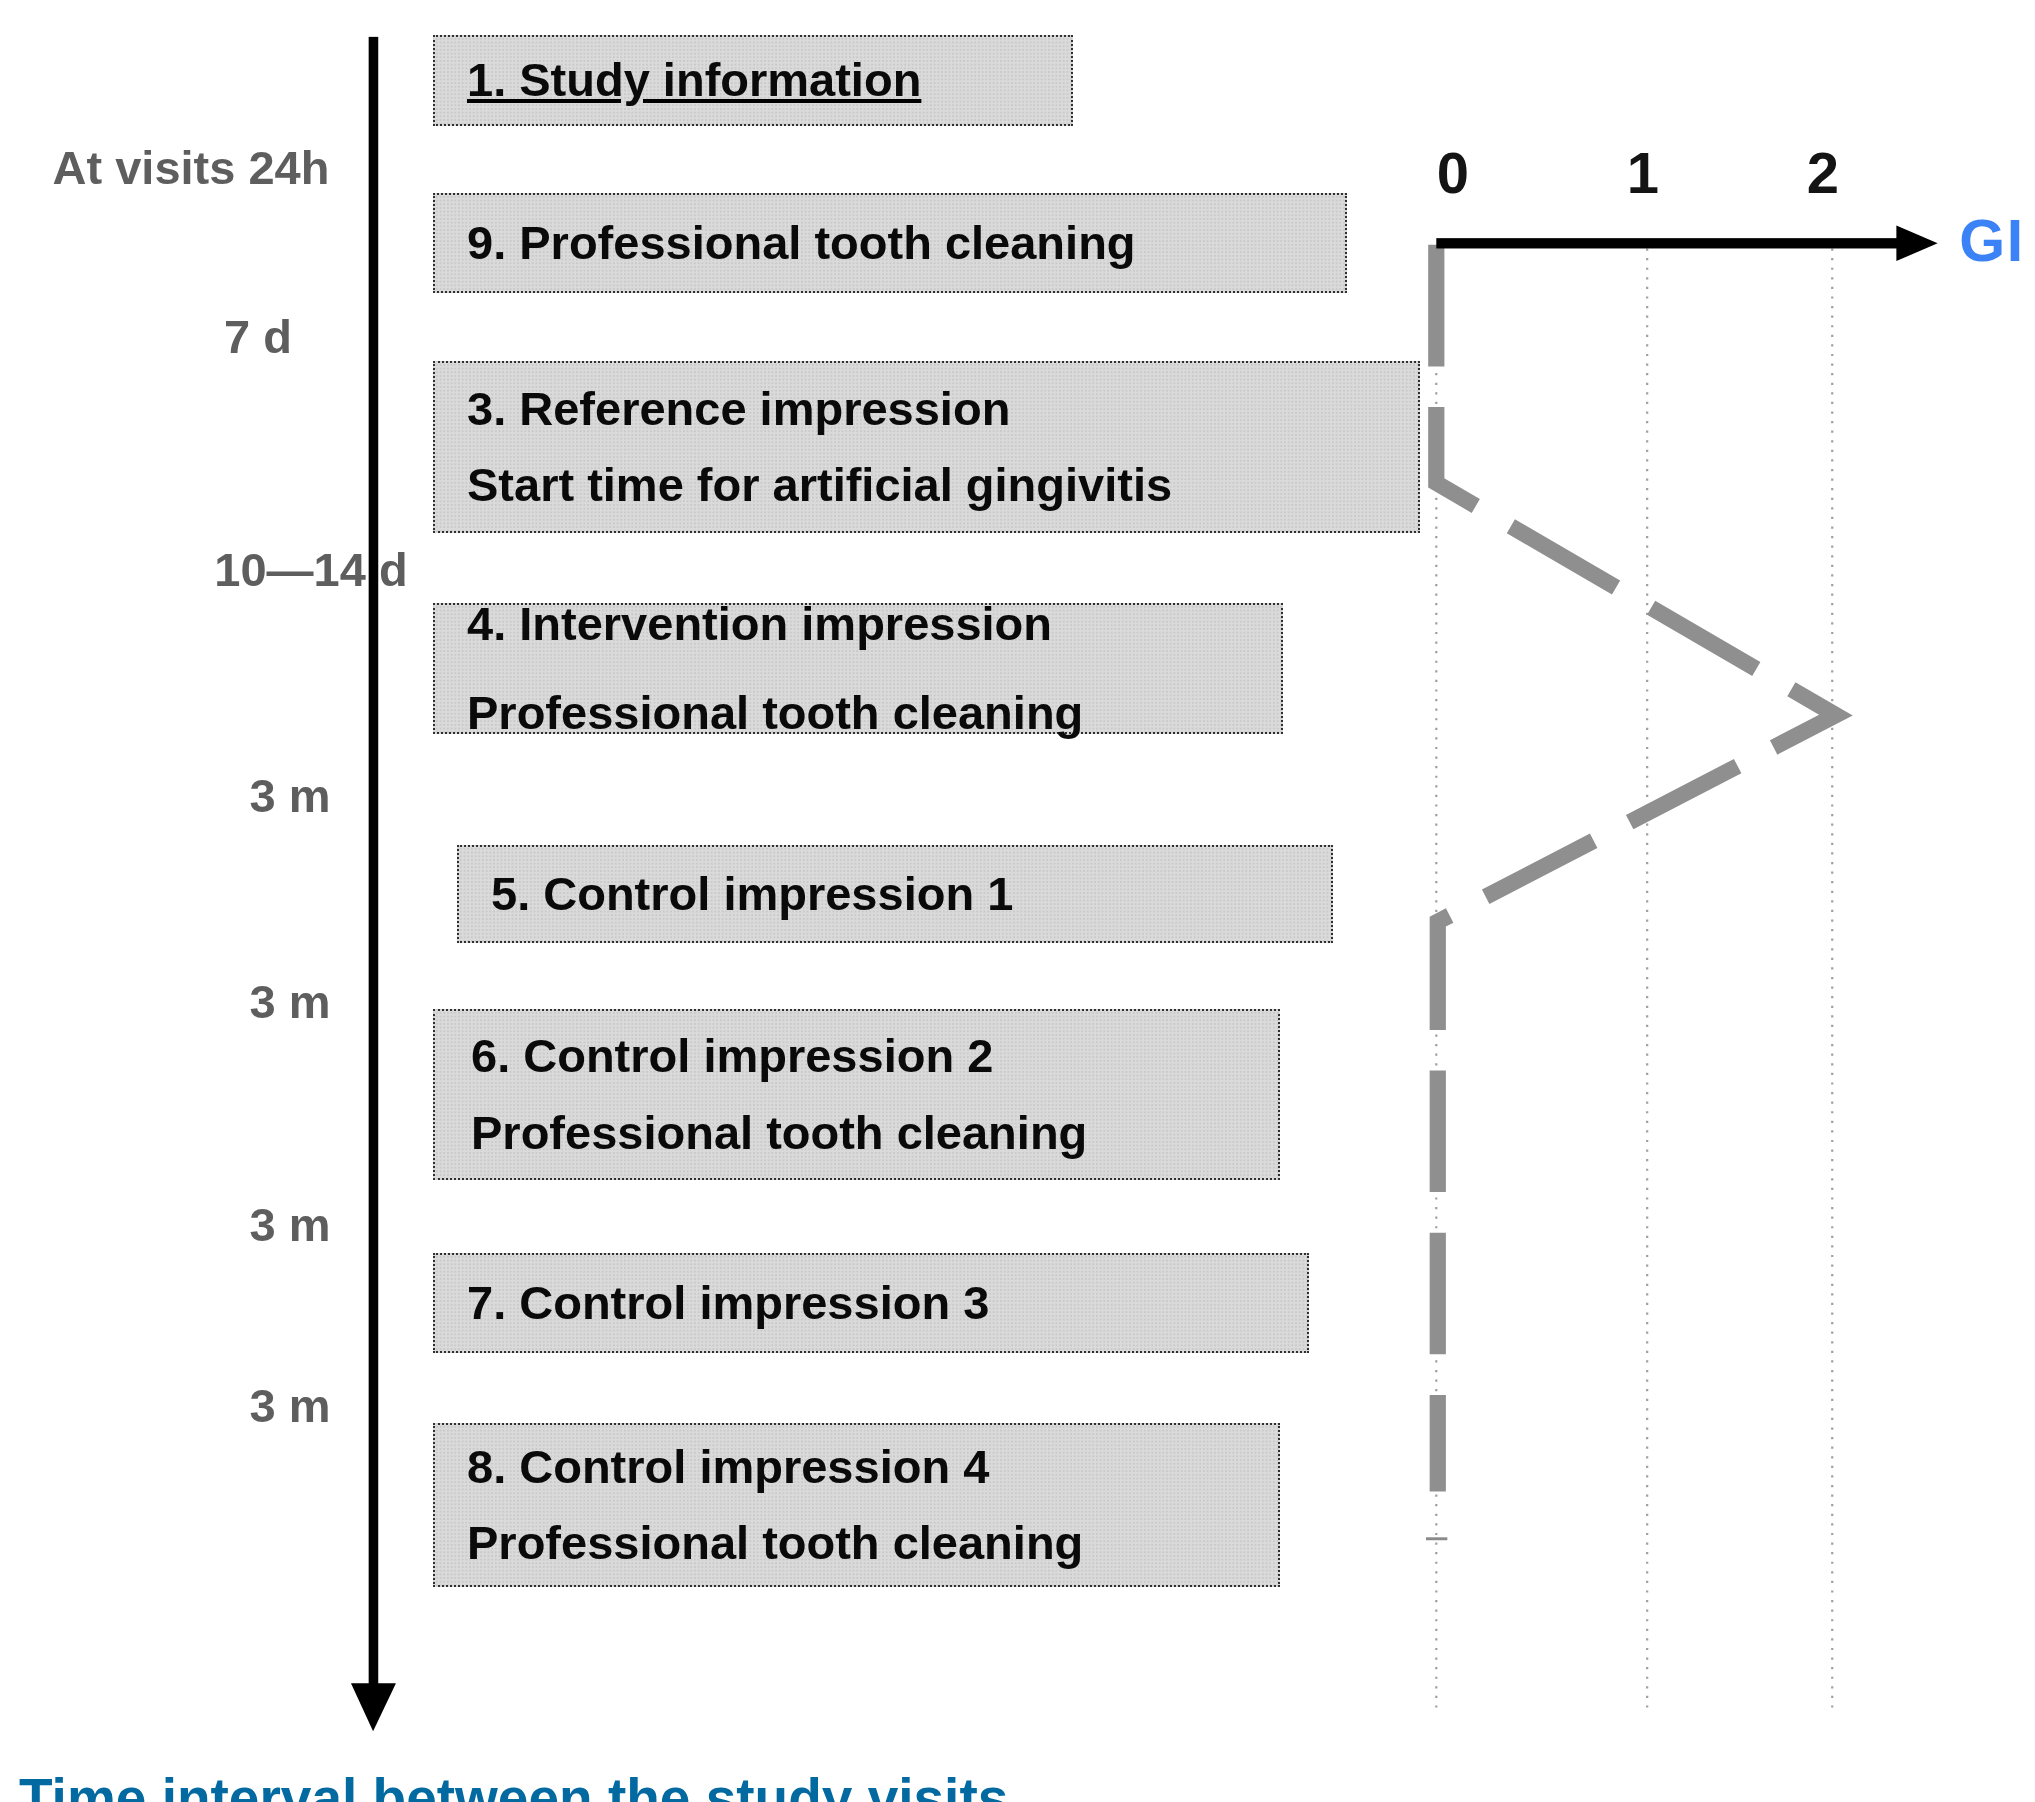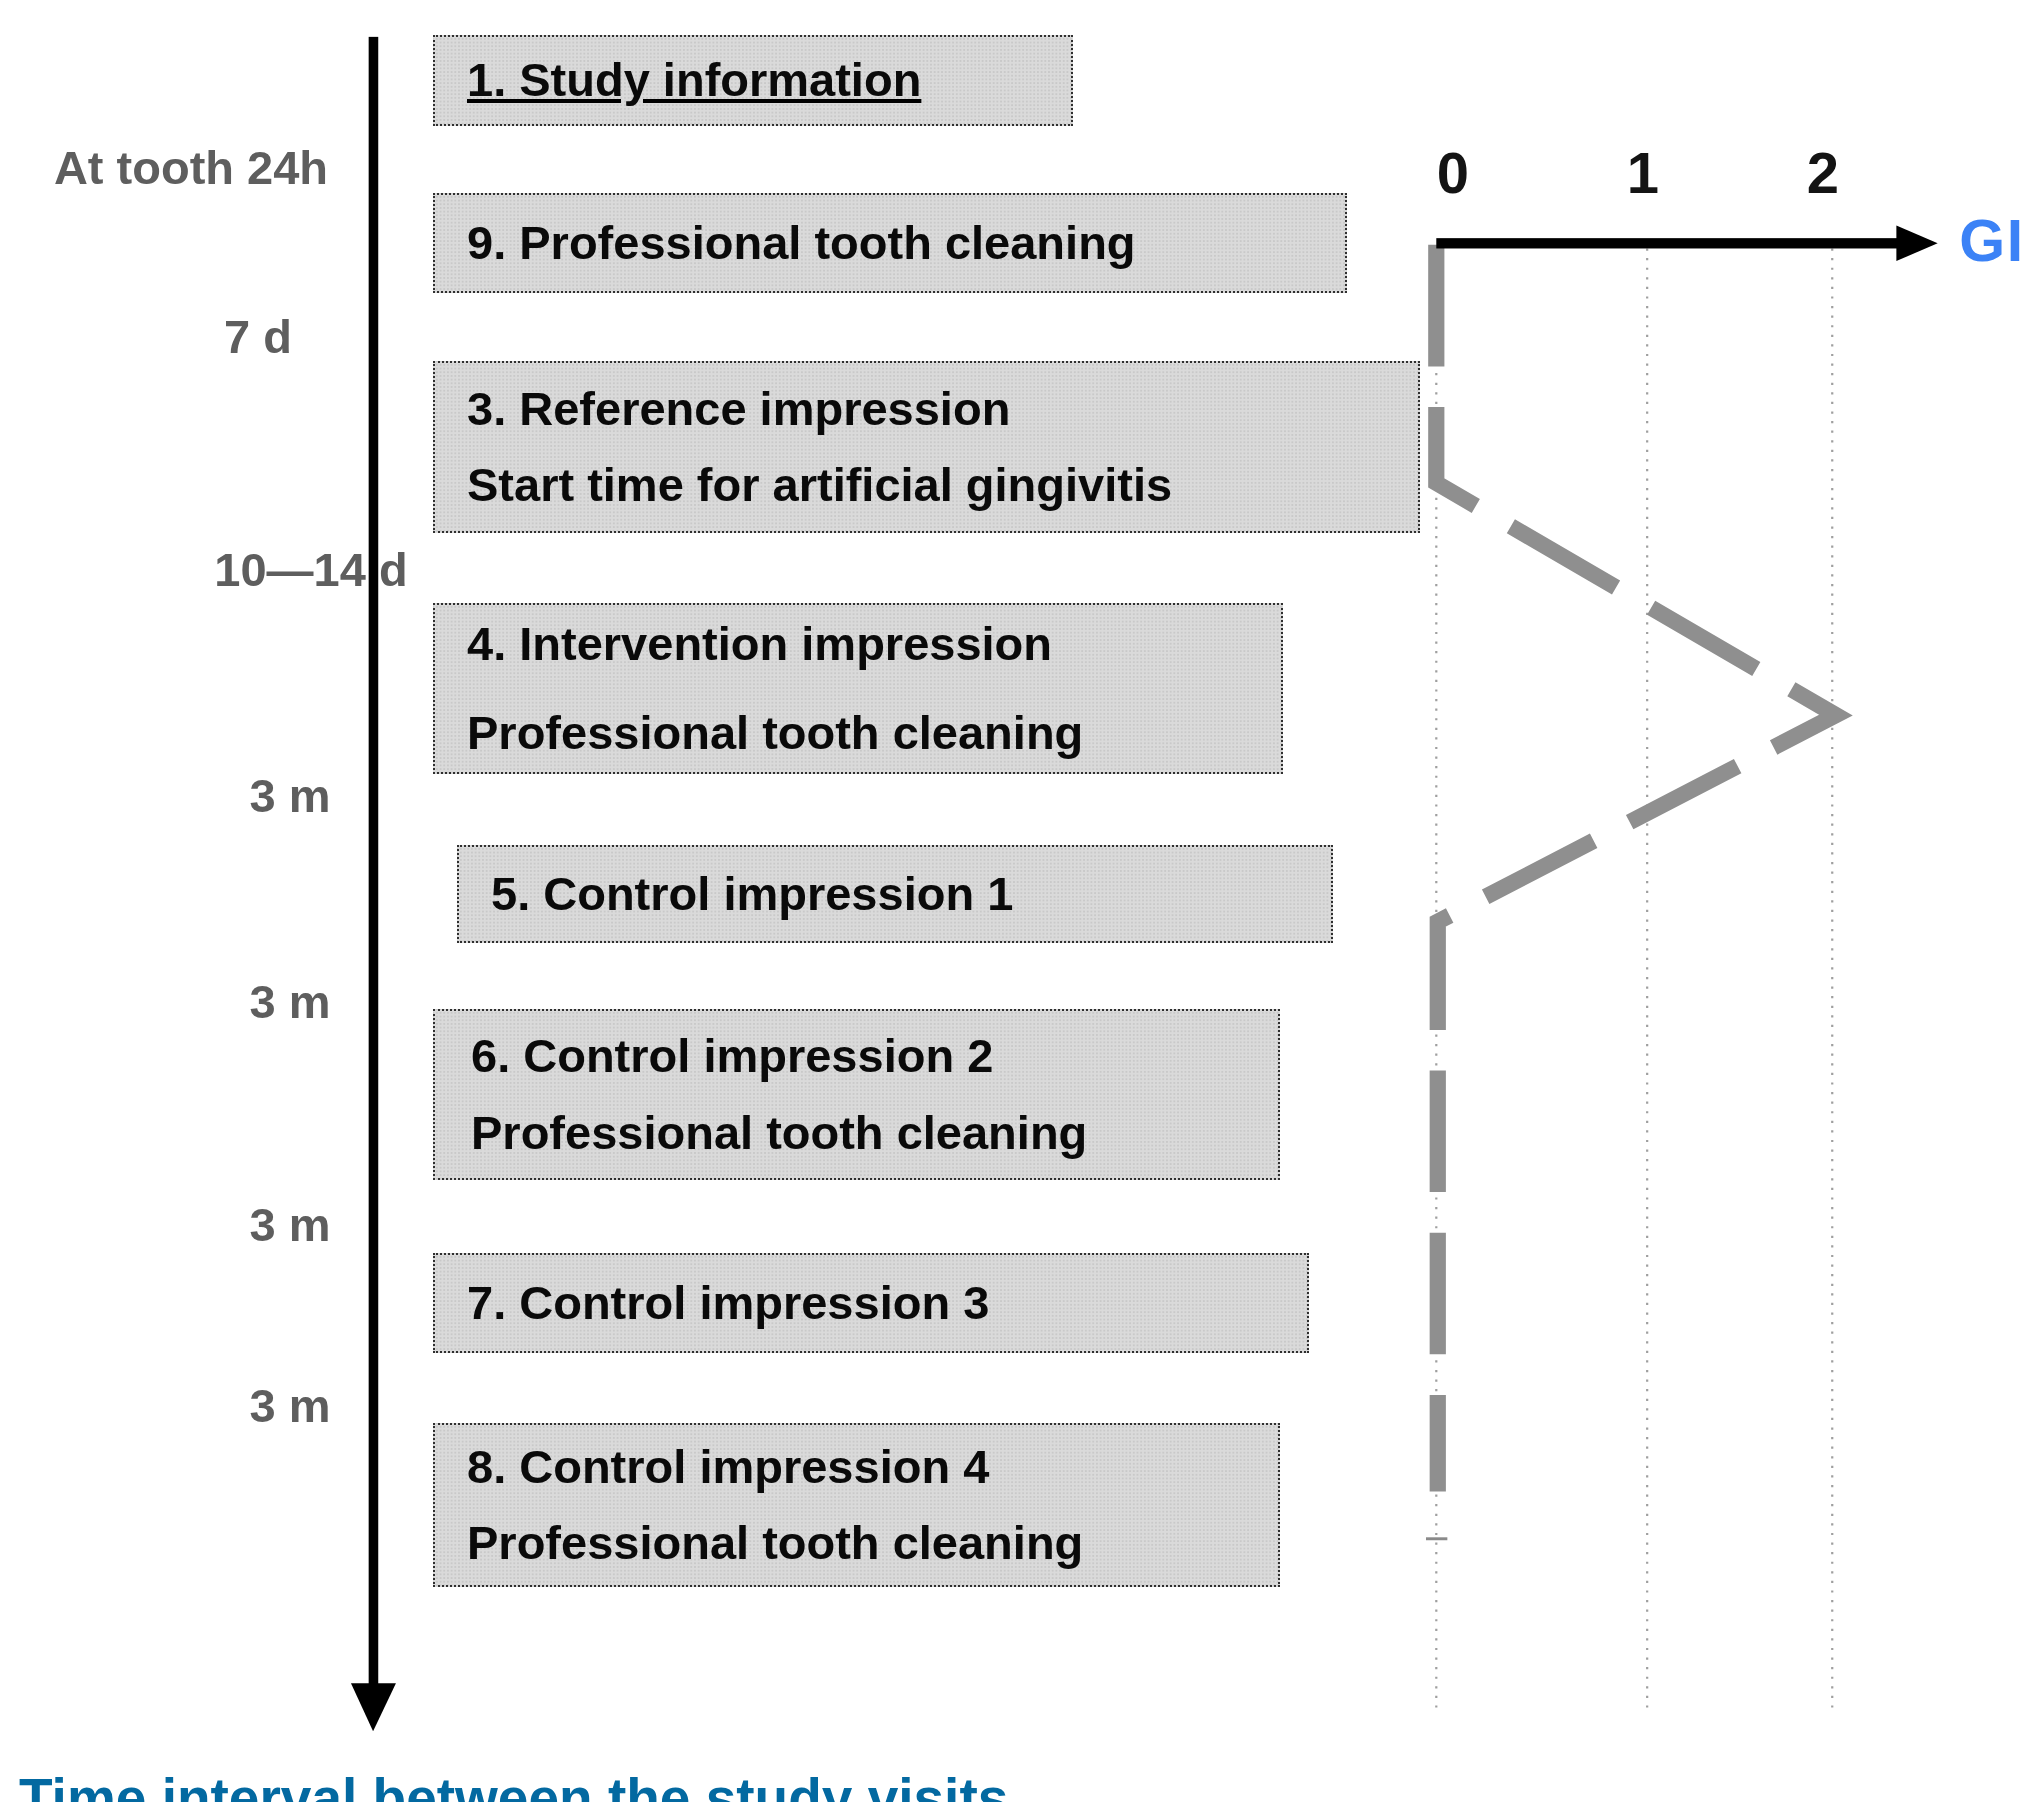--- a/index.html
+++ b/index.html
@@ -66,21 +66,21 @@
 
   <div class="box" style="left:433px;top:193px;width:914px;height:100px;">
     <div class="ln">9. Professional tooth cleaning</div>
   </div>
 
   <div class="box" style="left:433px;top:361px;width:987px;height:172px;">
     <div class="ln">3. Reference impression</div>
     <div class="ln">Start time for artificial gingivitis</div>
   </div>
 
-  <div class="box" style="left:433px;top:603px;width:850px;height:171px;gap:13px;">
+  <div class="box" style="left:433px;top:603px;width:850px;height:131px;gap:13px;">
     <div class="ln">4. Intervention impression</div>
     <div class="ln">Professional tooth cleaning</div>
   </div>
 
   <div class="box" style="left:457px;top:845px;width:876px;height:98px;">
     <div class="ln">5. Control impression 1</div>
   </div>
 
   <div class="box" style="left:433px;top:1009px;width:847px;height:171px;padding-left:36px;">
     <div class="ln">6. Control impression 2</div>
@@ -89,21 +89,21 @@
 
   <div class="box" style="left:433px;top:1253px;width:876px;height:100px;">
     <div class="ln">7. Control impression 3</div>
   </div>
 
   <div class="box" style="left:433px;top:1423px;width:847px;height:164px;">
     <div class="ln">8. Control impression 4</div>
     <div class="ln">Professional tooth cleaning</div>
   </div>
 
-  <div class="ivl" style="left:191px;top:167px;">At tooth 24h</div>
+  <div class="ivl" style="left:191px;top:167px;">At visits 24h</div>
   <div class="ivl" style="left:258px;top:336px;">7 d</div>
   <div class="ivl" style="left:311px;top:569px;">10—14 d</div>
   <div class="ivl" style="left:290px;top:795px;">3 m</div>
   <div class="ivl" style="left:290px;top:1001px;">3 m</div>
   <div class="ivl" style="left:290px;top:1224px;">3 m</div>
   <div class="ivl" style="left:290px;top:1405px;">3 m</div>
 
   <div class="tick" style="left:1453px;top:172px;">0</div>
   <div class="tick" style="left:1643px;top:172px;">1</div>
   <div class="tick" style="left:1823px;top:172px;">2</div>

